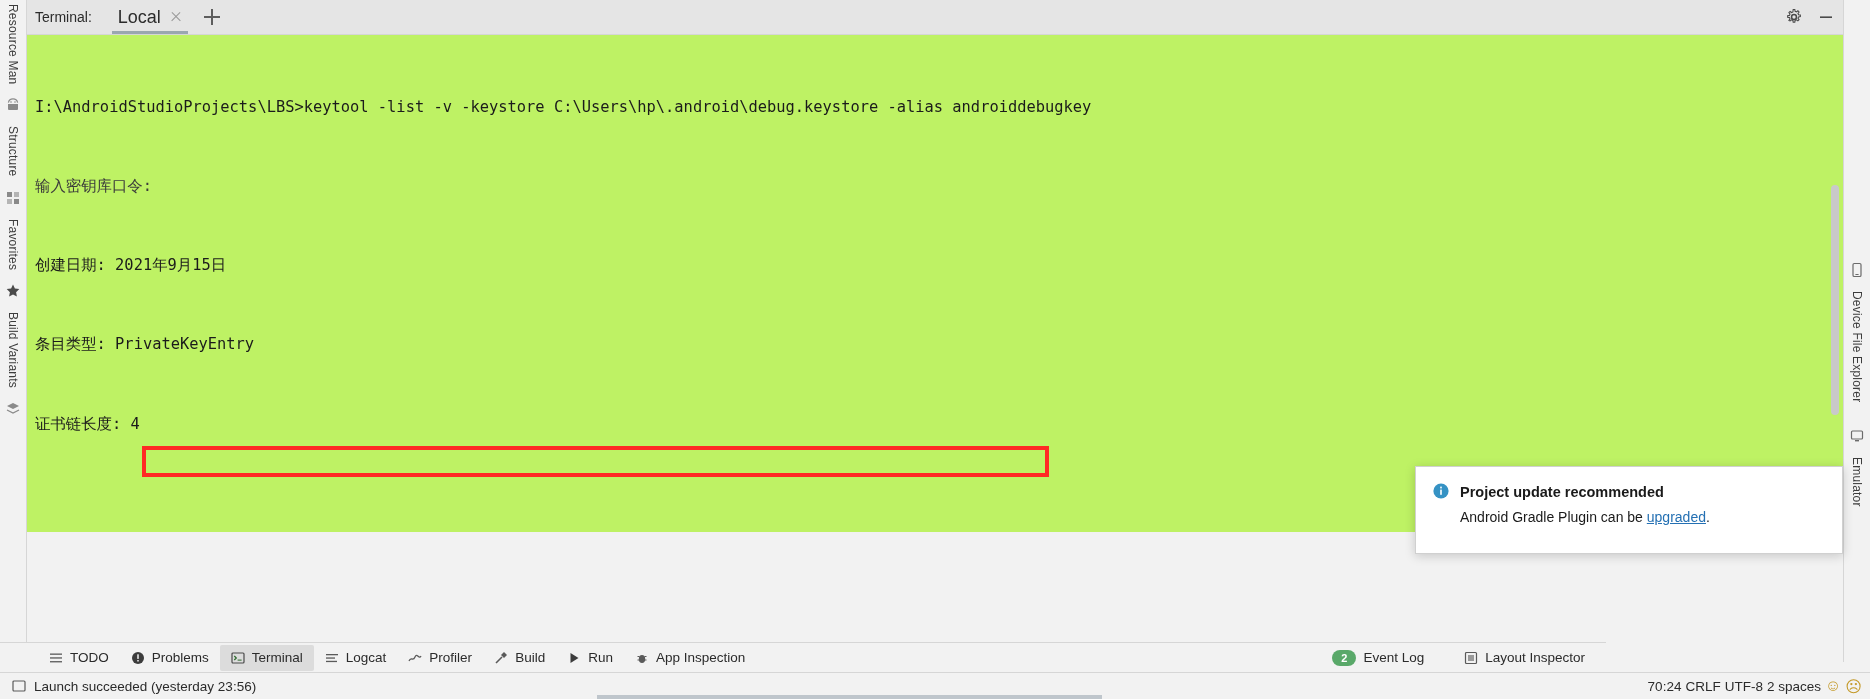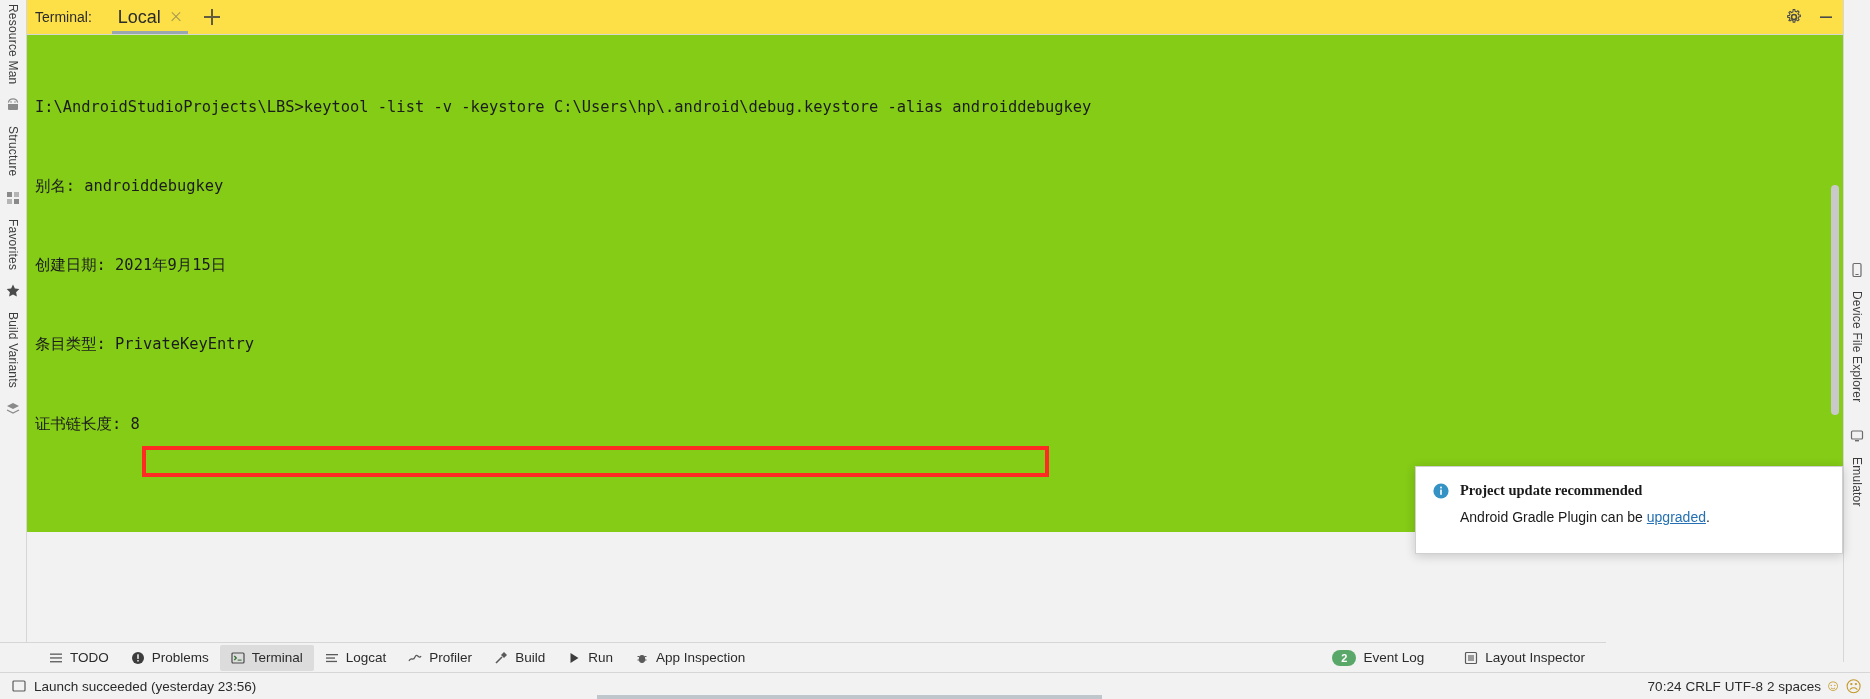--- a/index.html
+++ b/index.html
@@ -31,21 +31,21 @@
     background:#f2f2f2;border-left:1px solid #d6d6d6;
     display:flex;flex-direction:column;align-items:center;
   }
 
   
   .term-wrap{
     position:absolute;left:27px;top:0;right:27px;height:532px;
     background:#ffffff;display:flex;flex-direction:column;
   }
   .term-header{
-    height:34px;background:#fde047;border-bottom:1px solid #d6d6d6;
+    height:34px;background:#e5e5e5;border-bottom:1px solid #d6d6d6;
     display:flex;align-items:center;position:relative;
     padding-left:8px;
   }
   .term-title{font-size:14px;color:#2b2b2b;margin-right:16px;}
   .term-tab{
     position:relative;height:33px;display:flex;align-items:center;
     padding:0 6px 0 10px;font-size:18px;color:#2b2b2b;cursor:default;
   }
   .term-tab.active::after{
     content:"";position:absolute;left:4px;right:0;bottom:0;height:3px;background:#9aa7b0;
@@ -63,21 +63,21 @@
   }
   .tab-plus::before,.tab-plus::after{
     content:"";position:absolute;background:#3c3c3c;
   }
   .tab-plus::before{left:0;top:7px;width:16px;height:2px;}
   .tab-plus::after{top:0;left:7px;height:16px;width:2px;}
   .hdr-right{position:absolute;right:8px;top:0;height:34px;display:flex;align-items:center;gap:14px;}
   .gear,.minus{width:18px;height:18px;cursor:pointer;}
 
   .term-body{
-    flex:1;position:relative;background:#84cc16;overflow:hidden;
+    flex:1;position:relative;background:#bef264;overflow:hidden;
     padding:6px 0 0 0;
   }
   .term-text{
     font-family:"DejaVu Sans Mono","Liberation Mono",monospace;
     font-size:15.4px;line-height:26.4px;
     color:#1b1b1b;white-space:pre;
     padding-left:8px;
   }
   .term-line{height:26.4px;white-space:pre;}
   .cn{color:#3b3b3b;}
@@ -97,21 +97,21 @@
     border:4px solid #ff2a24;box-sizing:border-box;pointer-events:none;
   }
 
   
   .balloon{
     position:absolute;right:27px;bottom:145px;width:428px;height:88px;
     background:#ffffff;border:1px solid #d0d0d0;
     box-shadow:0 2px 10px rgba(0,0,0,.18);
     padding:14px 16px 0 16px;box-sizing:border-box;
   }
-  .balloon-row{display:flex;align-items:center;font-family:Liberation Serif, serif;}
+  .balloon-row{display:flex;align-items:flex-end;}
   .info-ico{width:18px;height:18px;flex:0 0 18px;margin-top:1px;}
   .balloon-title{font-size:14.5px;font-weight:bold;color:#1a1a1a;margin-left:10px;}
   .balloon-text{margin-left:28px;margin-top:9px;font-size:14px;color:#1a1a1a;}
   .link{color:#2470b3;text-decoration:underline;cursor:pointer;}
 
   
   .bottom-bar{
     position:absolute;left:0;bottom:27px;width:1606px;height:30px;
     background:#f2f2f2;border-top:1px solid #d6d6d6;
     display:flex;align-items:center;padding-left:38px;box-sizing:border-box;
@@ -220,24 +220,24 @@
           <svg width="18" height="18" viewBox="0 0 18 18">
               <rect x="3" y="8.4" width="12" height="1.6" fill="#4a4a4a"></rect>
             </svg>
         </span>
       </div>
     </div>
 
     <div class="term-body">
       <div class="term-text">
         <div class="term-line">I:\AndroidStudioProjects\LBS&gt;keytool -list -v -keystore C:\Users\hp\.android\debug.keystore -alias androiddebugkey</div>
-        <div class="term-line">别名: androiddebugkey</div>
+        <div class="term-line cn">输入密钥库口令:</div>
         <div class="term-line">创建日期: 2021年9月15日</div>
         <div class="term-line">条目类型: PrivateKeyEntry</div>
-        <div class="term-line">证书链长度: 8</div>
+        <div class="term-line">证书链长度: 4</div>
         
         
         
         
         
         
         
         
         
         

